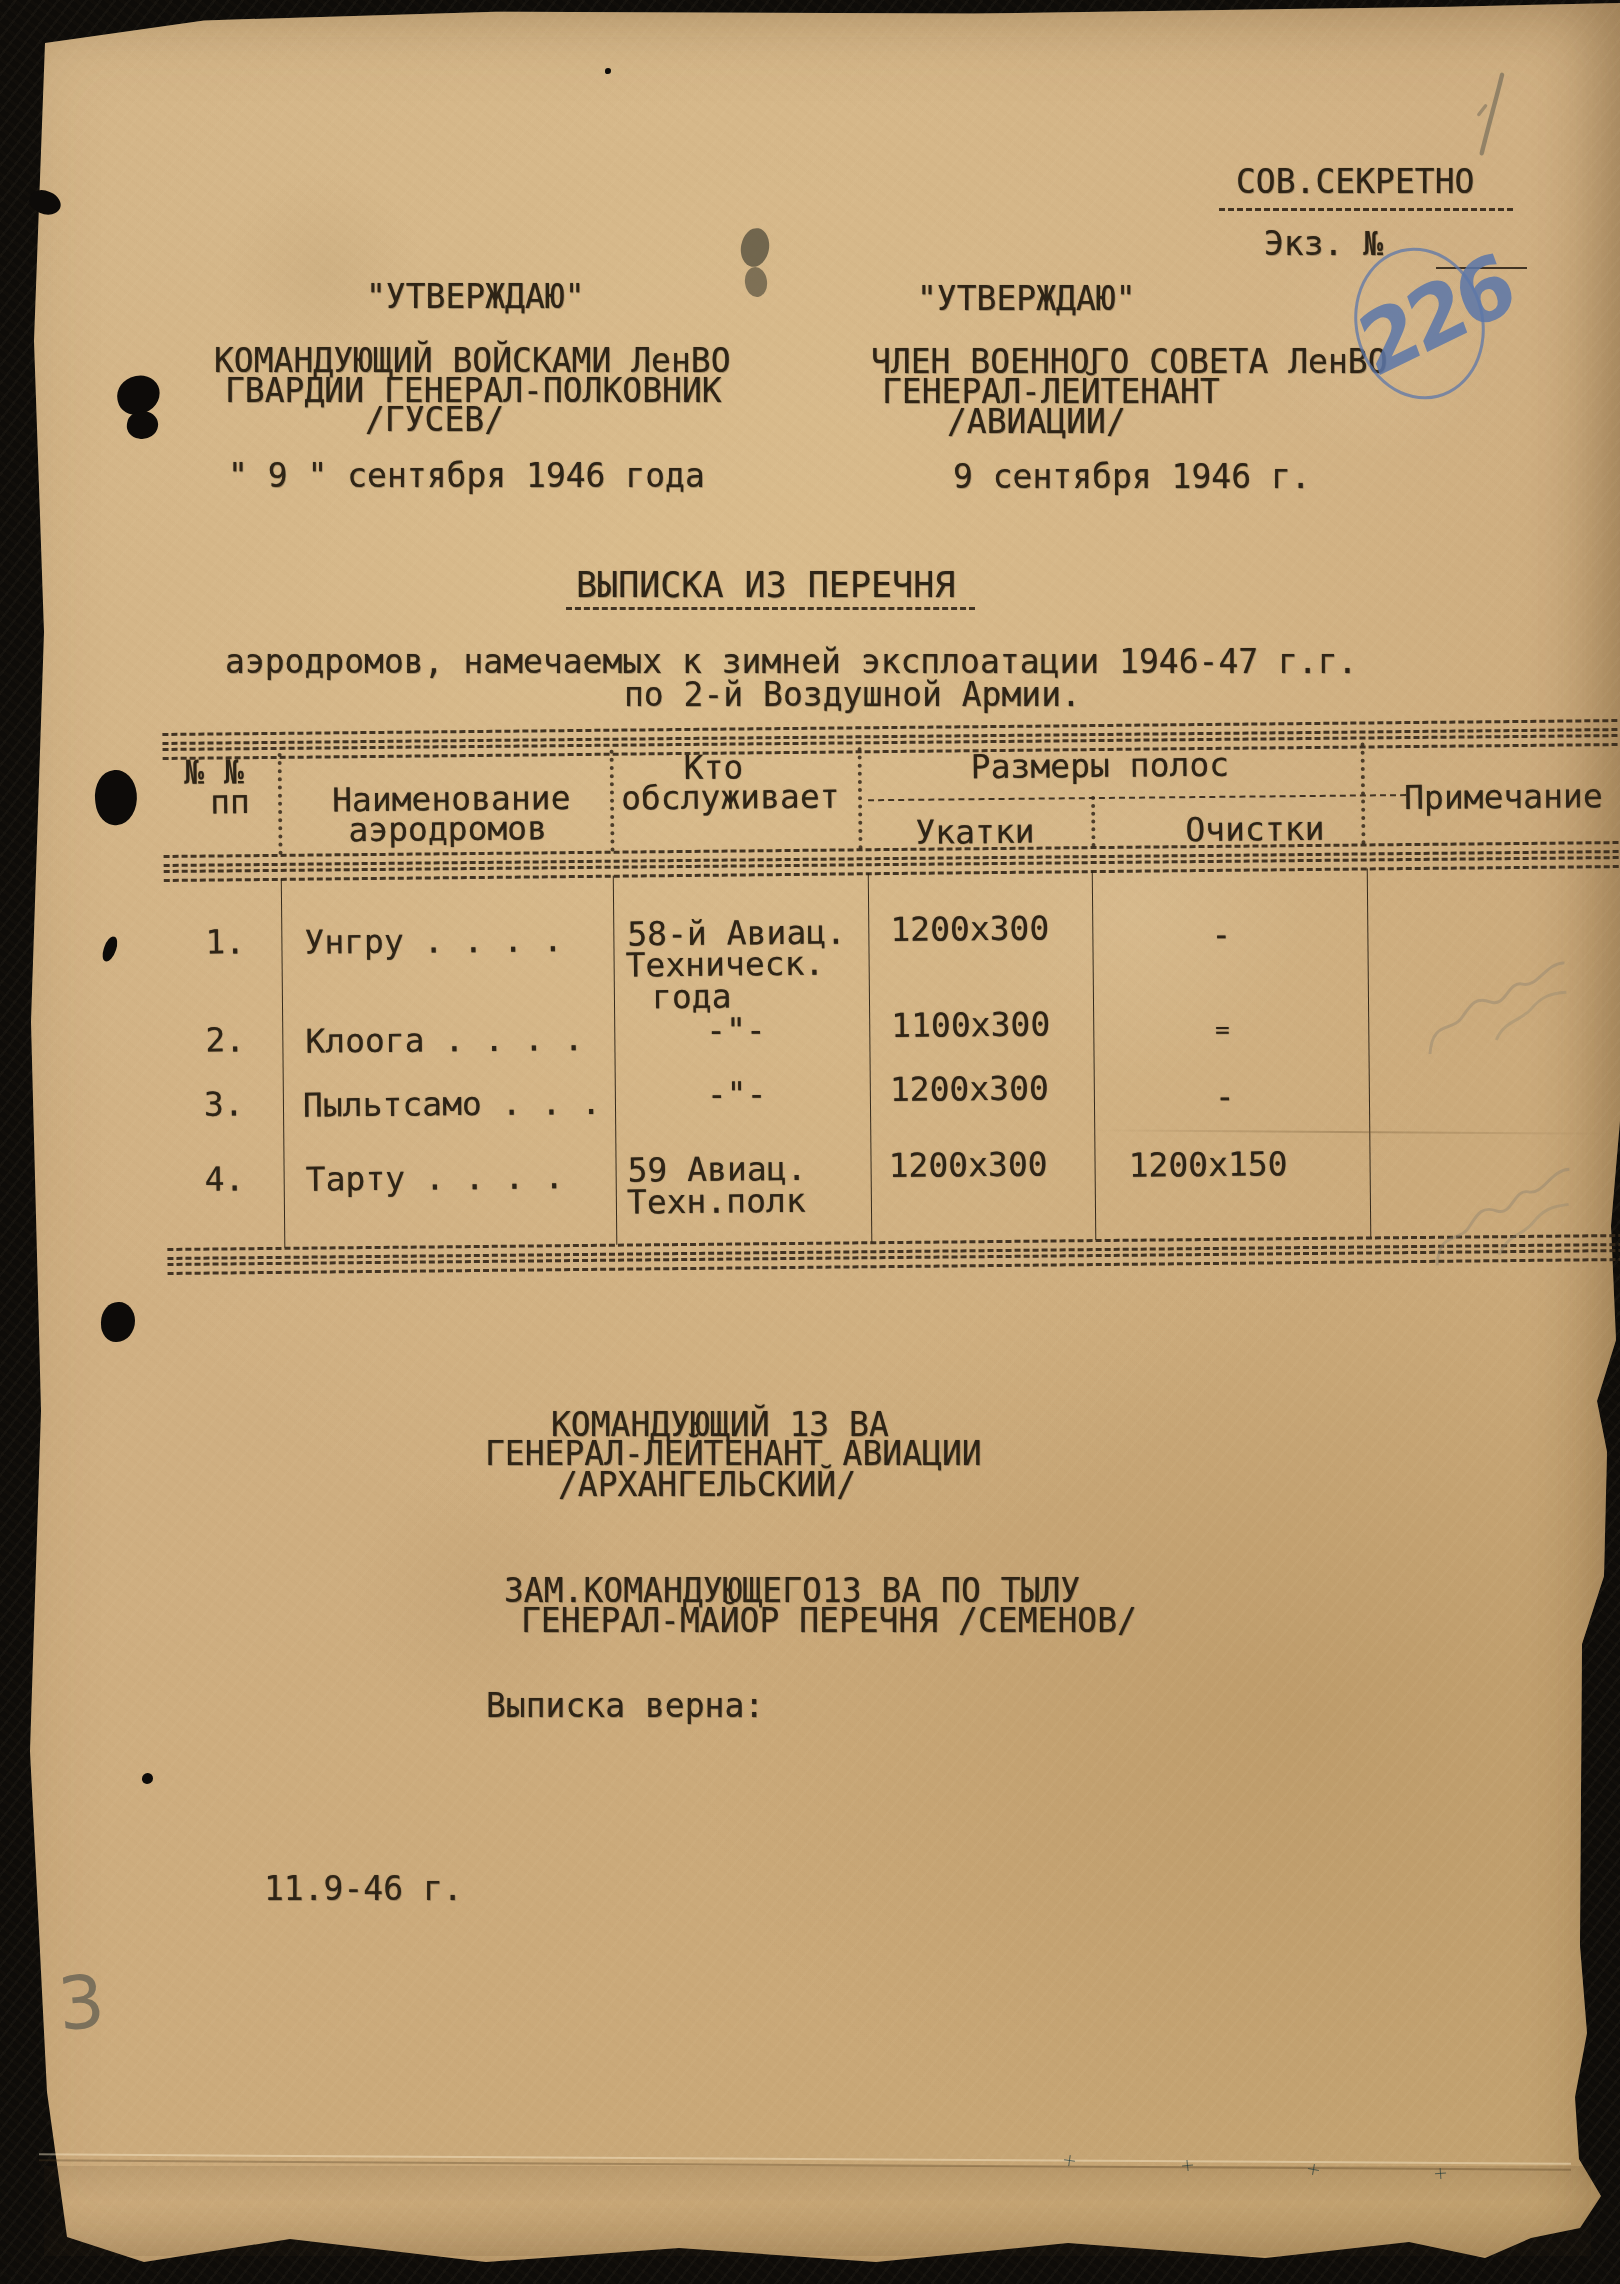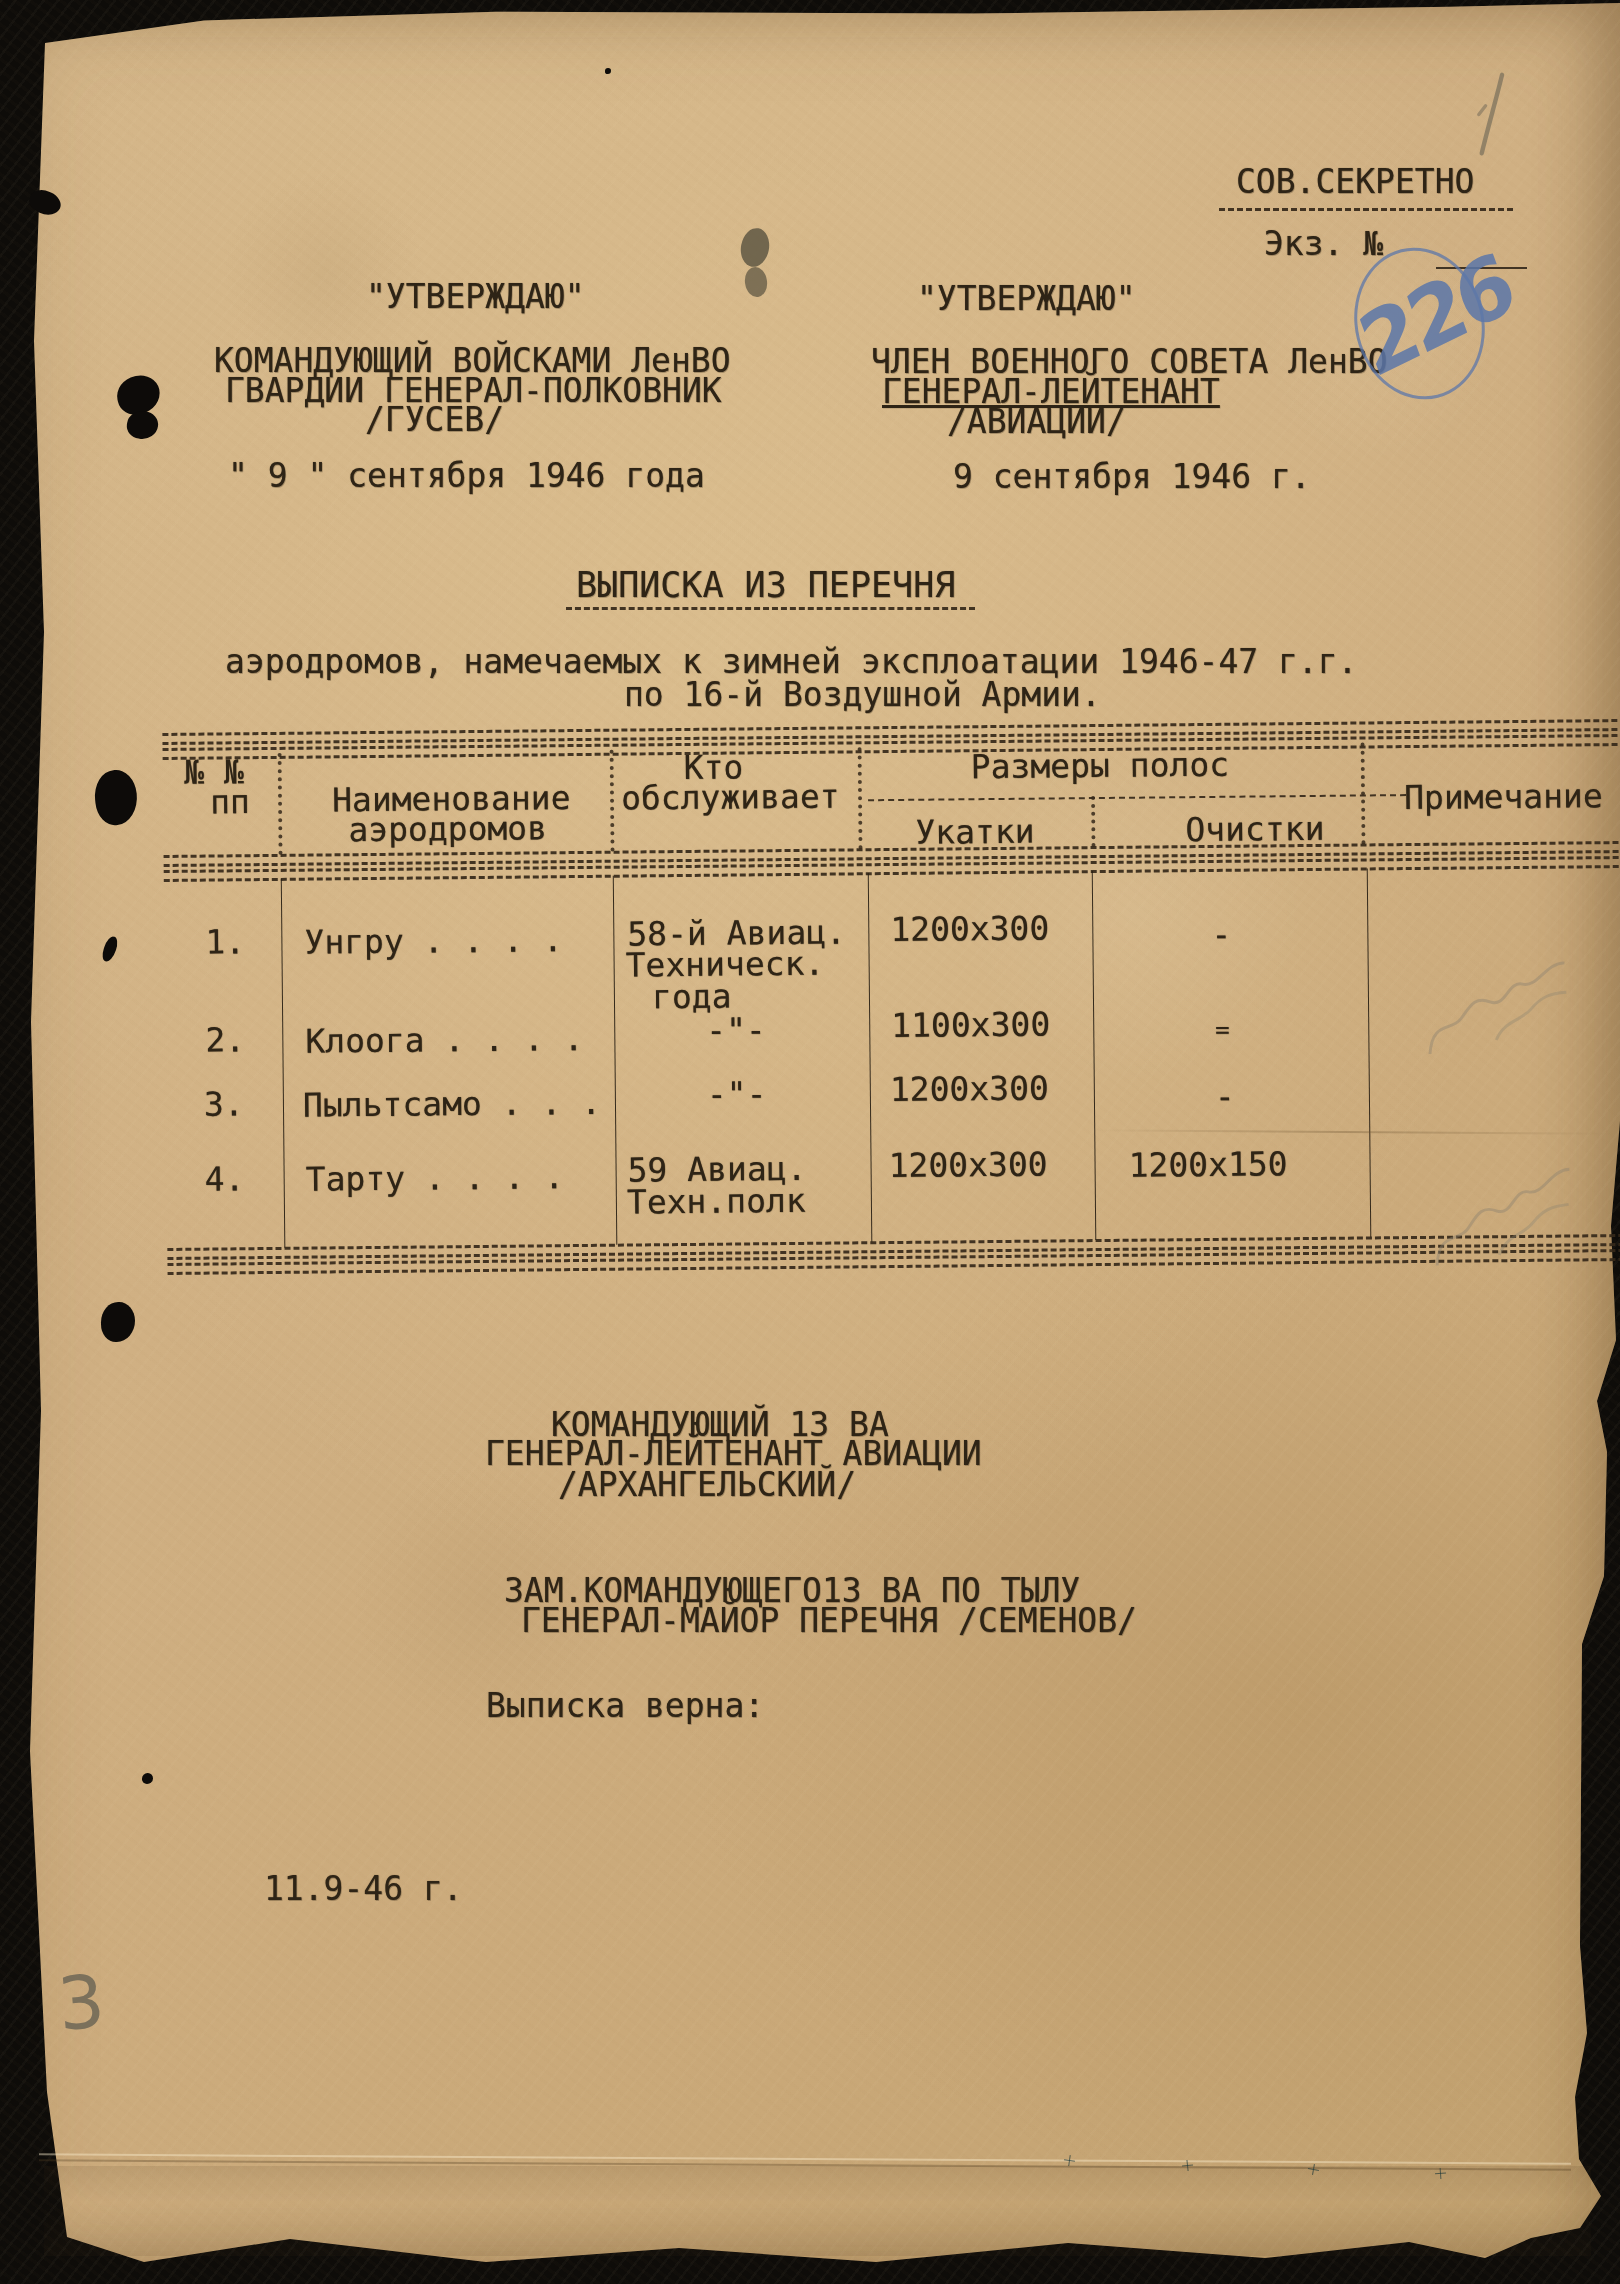--- a/index.html
+++ b/index.html
@@ -85,28 +85,28 @@
 <div class="uline" style="left:1436px;top:267px;width:91px;"></div>
 
 <div class="t" style="left:366px;top:281px;">"УТВЕРЖДАЮ"</div>
 <div class="t" style="left:214px;top:345px;">КОМАНДУЮЩИЙ ВОЙСКАМИ ЛенВО</div>
 <div class="t" style="left:225px;top:375px;">ГВАРДИИ ГЕНЕРАЛ-ПОЛКОВНИК</div>
 <div class="t" style="left:365px;top:404px;">/ГУСЕВ/</div>
 <div class="t" style="left:228px;top:460px;">" 9 " сентября 1946 года</div>
 
 <div class="t" style="left:917px;top:283px;">"УТВЕРЖДАЮ"</div>
 <div class="t" style="left:871px;top:346px;">ЧЛЕН ВОЕННОГО СОВЕТА ЛенВО</div>
-<div class="t" style="left:882px;top:376px;text-decoration:underline;">ГЕНЕРАЛ-ЛЕЙТЕНАНТ</div>
+<div class="t" style="left:882px;top:376px;">ГЕНЕРАЛ-ЛЕЙТЕНАНТ</div>
 <div class="t" style="left:947px;top:406px;">/АВИАЦИИ/</div>
 <div class="t" style="left:953px;top:461px;">9 сентября 1946 г.</div>
 
 <div class="t tt" style="left:576px;top:570px;">ВЫПИСКА ИЗ ПЕРЕЧНЯ</div>
 <div class="dash" style="left:566px;top:607px;width:409px;"></div>
 <div class="t" style="left:225px;top:646px;">аэродромов, намечаемых к зимней эксплоатации 1946-47 г.г.</div>
-<div class="t" style="left:624px;top:679px;">по 16-й Воздушной Армии.</div>
+<div class="t" style="left:624px;top:679px;">по 2-й Воздушной Армии.</div>
 
 <div class="tbl">
 
   <div class="eq" style="left:0;top:1px;width:1455px;"></div>
   <div class="eq" style="left:0;top:15.6px;width:1455px;"></div>
 
   <div class="t" style="left:21.4px;top:25px;">№ №</div>
   <div class="t" style="left:47px;top:55px;">пп</div>
   <div class="t" style="left:169px;top:54px;">Наименование</div>
   <div class="t" style="left:185px;top:84px;">аэродромов</div>

